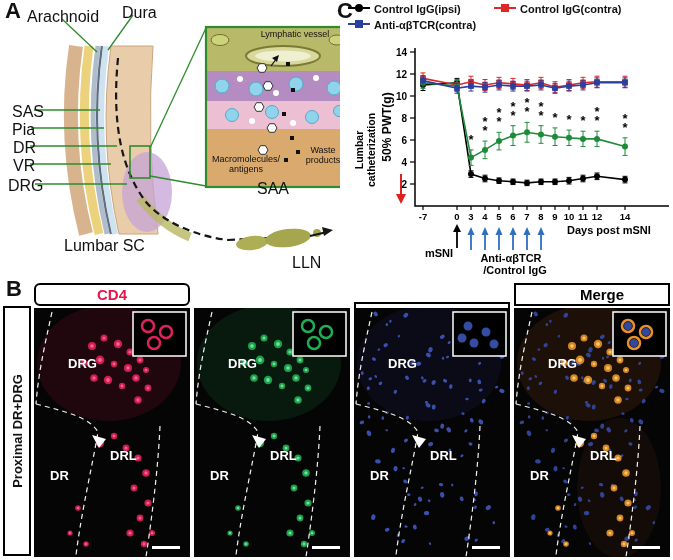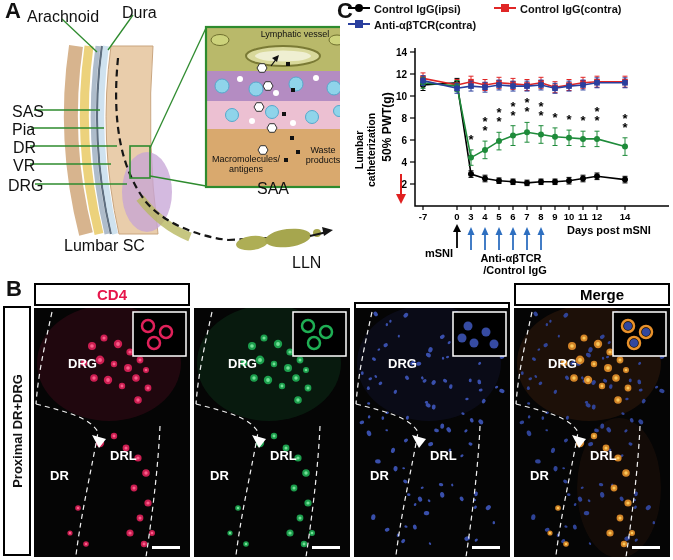--- a/index.html
+++ b/index.html
@@ -441,21 +441,21 @@
       <span>Anti-αβTCR(contra)</span>
     </div>
   </div>
 
   <div id="panelB">
     <div class="plabel" style="left:6px;top:278px">B</div>
     <div class="sidebox">
       <span class="sidetext">Proximal DR+DRG</span>
     </div>
 
-  <div class="btitle" style="left: 34px; top: 283px; color: rgb(230, 22, 75);">CD4</div>
+  <div class="btitle" style="left: 34px; top: 283px; color: rgb(230, 22, 75); border-radius: 6px;">CD4</div>
       <div class="bimg" style="left: 34px; top: 308px;"><svg width="156" height="249" viewBox="0 0 156 249">
           <rect x="0" y="0" width="156" height="249" fill="#050505"></rect>
           <ellipse cx="75" cy="55" rx="72" ry="58" fill="#d81b4a" opacity="0.13"></ellipse>
           <g>
             <circle cx="58" cy="38" r="4" fill="#e0215a" opacity="0.9"></circle>
             <circle cx="58" cy="38" r="1.8" fill="#ff6590" opacity="0.9"></circle>
             <circle cx="70" cy="30" r="3.5" fill="#e0215a" opacity="0.9"></circle>
             <circle cx="70" cy="30" r="1.575" fill="#ff6590" opacity="0.9"></circle>
             <circle cx="84" cy="36" r="4.2" fill="#e0215a" opacity="0.9"></circle>
             <circle cx="84" cy="36" r="1.8900000000000001" fill="#ff6590" opacity="0.9"></circle>

